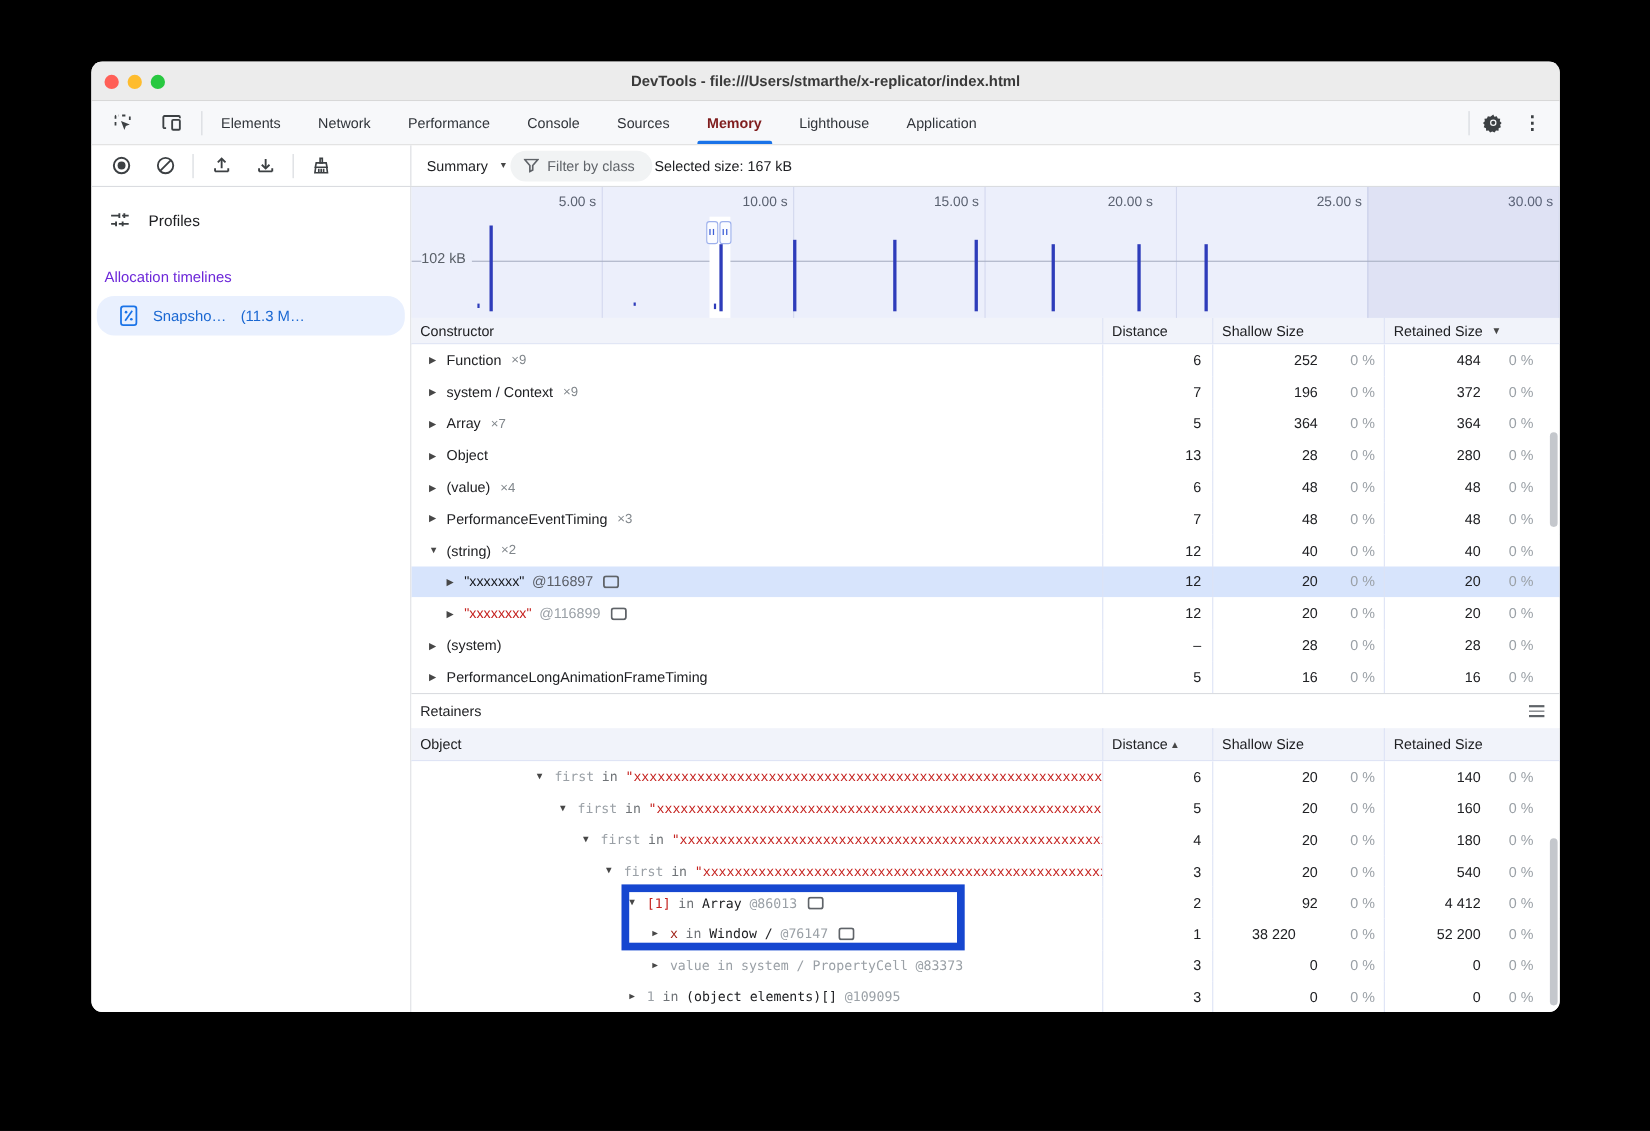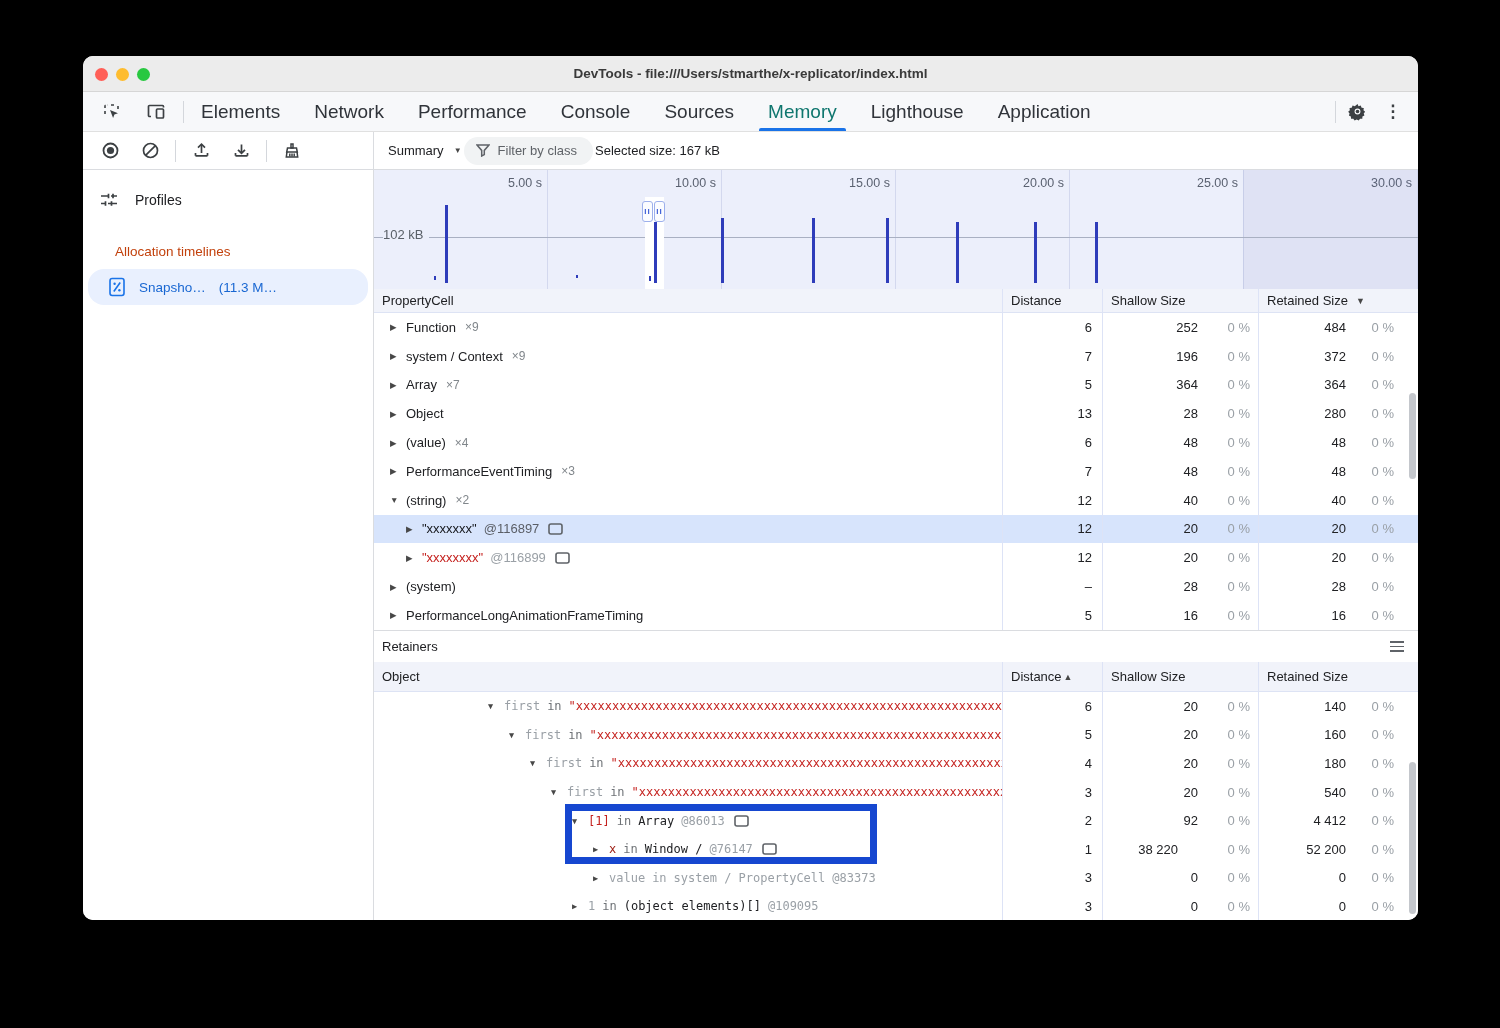--- a/index.html
+++ b/index.html
@@ -8,38 +8,38 @@
        box-shadow:0 22px 60px rgba(0,0,0,.65),0 0 0 1px rgba(0,0,0,.25);display:flex;flex-direction:column;}
   
   .titlebar{height:36px;background:#ececec;border-bottom:1px solid #d6d6d6;display:flex;align-items:center;position:relative;flex:0 0 auto;}
   .lights{position:absolute;left:12px;top:0;height:36px;display:flex;align-items:center;gap:8px;}
   .light{width:13px;height:13px;border-radius:50%;}
   .title{width:100%;text-align:center;font-size:13.5px;font-weight:bold;color:#3a3a3a;}
   
   .tabbar{height:40px;background:#f7f8fa;border-bottom:1px solid #e0e0e0;display:flex;align-items:stretch;flex:0 0 auto;position:relative;}
   .tb-icons{display:flex;align-items:center;gap:14px;padding:0 12px 0 14px;}
   .vsep{width:1px;height:22px;background:#d4d7dc;align-self:center;}
-  .tab{display:flex;align-items:center;padding:0 17px;font-size:19px;color:#30343a;position:relative;cursor:default;}
-  .tab.active{color:#0f766e;}
+  .tab{display:flex;align-items:center;padding:0 17px;font-size:13px;color:#30343a;position:relative;cursor:default;}
+  .tab.active{color:#7f1d1d;font-weight:bold;}
   .tab.active::after{content:"";position:absolute;left:8px;right:8px;bottom:0;height:3px;background:#1a73e8;border-radius:2px 2px 0 0;}
   .tabbar-right{margin-left:auto;display:flex;align-items:center;gap:6px;padding-right:10px;}
   .ibtn{width:30px;height:30px;display:flex;align-items:center;justify-content:center;color:#3c4043;}
   
   .toolbar{height:38px;border-bottom:1px solid #dadce0;display:flex;align-items:center;flex:0 0 auto;background:#fff;}
   .tool-left{width:291px;flex:0 0 auto;display:flex;align-items:center;gap:10px;padding-left:12px;border-right:1px solid #dadce0;height:100%;}
   .tool-main{display:flex;align-items:center;gap:2px;padding-left:14px;height:100%;}
   .summary{display:flex;align-items:center;gap:10px;font-size:13px;color:#202124;}
   .summary .dd{font-size:8px;color:#474747;}
   .pill{display:flex;align-items:center;gap:8px;background:#f1f3f4;border-radius:15px;height:28px;padding:0 16px 0 12px;font-size:13px;color:#5f6368;}
   .selsize{font-size:13px;color:#202124;}
   
   .content{flex:1;display:flex;min-height:0;}
   .sidebar{width:291px;flex:0 0 auto;border-right:1px solid #dadce0;background:#fff;padding-top:12px;}
   .side-profiles{display:flex;align-items:center;gap:16px;padding:8px 0 8px 16px;font-size:14px;color:#202124;}
-  .side-section{padding:26px 0 8px 32px;font-size:13.5px;color:#c2410c;}
+  .side-section{padding:26px 0 8px 12px;font-size:13.5px;color:#6d28d9;}
   .snap-item{margin:2px 5px;height:36px;display:flex;align-items:center;gap:13px;background:#e9f0fe;border-radius:16px;padding-left:20px;color:#1967d2;font-size:13.5px;}
   .main{flex:1;display:flex;flex-direction:column;min-width:0;}
   
   .timeline{height:119px;position:relative;background:#eceffb;overflow:hidden;flex:0 0 auto;}
   .grid-v{position:absolute;top:0;bottom:0;width:1px;background:#d3d8ee;}
   .tick-label{position:absolute;top:6px;font-size:12.5px;color:#5a6170;}
   .dim-region{position:absolute;top:0;bottom:0;background:rgba(110,120,190,.10);}
   .kb-line{position:absolute;left:0;right:0;height:1px;background:#a9b0c2;}
   .kb-label{position:absolute;left:9px;font-size:13px;color:#5a6068;background:#eceffb;padding-right:6px;}
   .sel-band{position:absolute;background:#fff;}
@@ -229,21 +229,21 @@
     <div class="main">
 
       <div class="timeline" id="timeline">
           <div class="grid-v" style="left: 173px;"></div>
           <div class="tick-label" style="right: 876px;">5.00 s</div>
           <div class="grid-v" style="left: 347px;"></div>
           <div class="tick-label" style="right: 702px;">10.00 s</div>
           <div class="grid-v" style="left: 521px;"></div>
           <div class="tick-label" style="right: 528px;">15.00 s</div>
           <div class="grid-v" style="left: 695px;"></div>
-          <div class="tick-label" style="right: 354px; text-align: center;">20.00 s</div>
+          <div class="tick-label" style="right: 370px; text-align: center;">20.00 s</div>
           <div class="grid-v" style="left: 869px;"></div>
           <div class="tick-label" style="right: 180px;">25.00 s</div>
           <div class="grid-v" style="left: 1043px;"></div>
           <div class="tick-label" style="right: 6px;">30.00 s</div>
           <div class="dim-region" style="left: 869px; width: 174px;"></div>
           <div class="kb-line" style="top: 67px;"></div>
           <div class="kb-label" style="top: 57px;">102 kB</div>
           <div class="sel-band" style="left: 271px; width: 19px; top: 27px; height: 92px;"></div>
           <div class="sel-handle" style="left: 268px; top: 31px;">II</div>
           <div class="sel-handle" style="left: 280px; top: 31px;">II</div>
@@ -255,21 +255,21 @@
           <div class="bar" style="left: 346.5px; top: 48px; width: 3px; height: 65px;"></div>
           <div class="bar" style="left: 437.5px; top: 48px; width: 3px; height: 65px;"></div>
           <div class="bar" style="left: 511.5px; top: 48px; width: 3px; height: 65px;"></div>
           <div class="bar" style="left: 581.5px; top: 52px; width: 3px; height: 61px;"></div>
           <div class="bar" style="left: 659.5px; top: 52px; width: 3px; height: 61px;"></div>
           <div class="bar" style="left: 720.5px; top: 52px; width: 3px; height: 61px;"></div>
         </div>
 
       <div class="gridhead">
         <div class="c-name hpad">
-            <span>PropertyCell</span>
+            <span>Constructor</span>
           </div>
         <div class="c-dist bl hpad">
             <span>Distance</span>
           </div>
         <div class="c-shal bl hpad">
             <span>Shallow Size</span>
           </div>
         <div class="c-ret bl hpad">
           <span>Retained Size</span>
             <span class="sort">▼</span>

